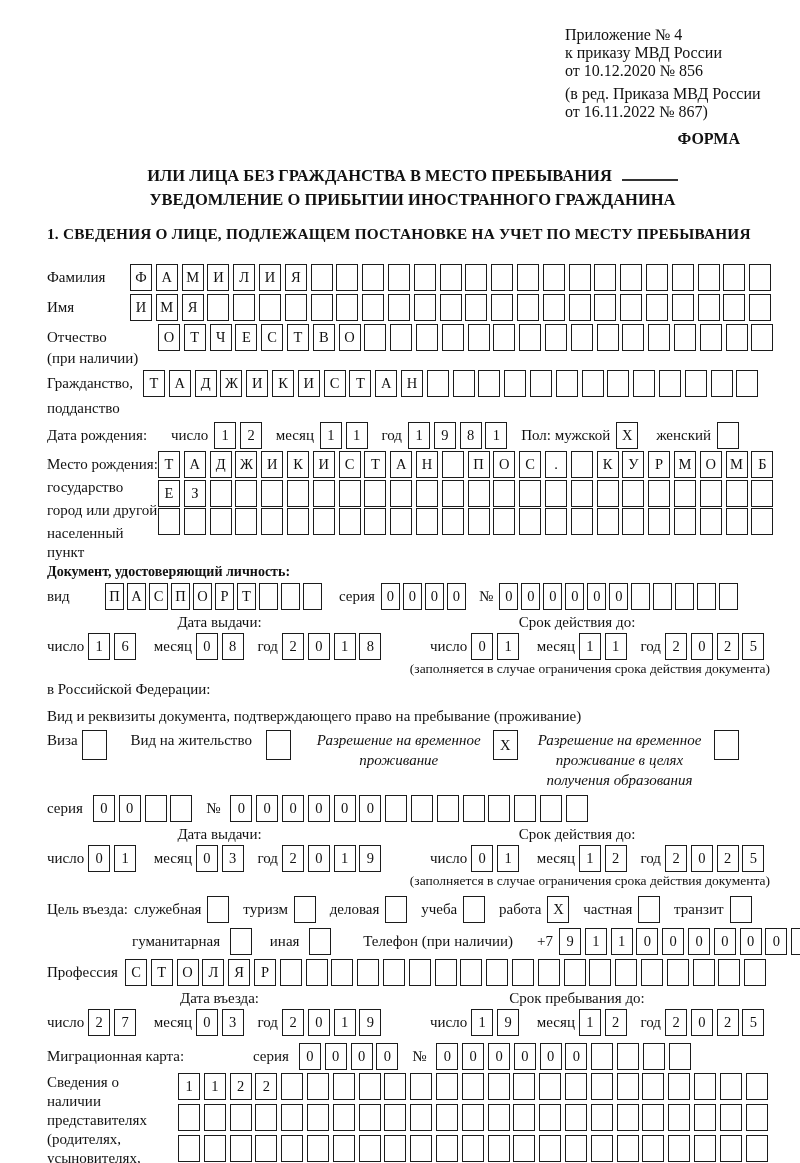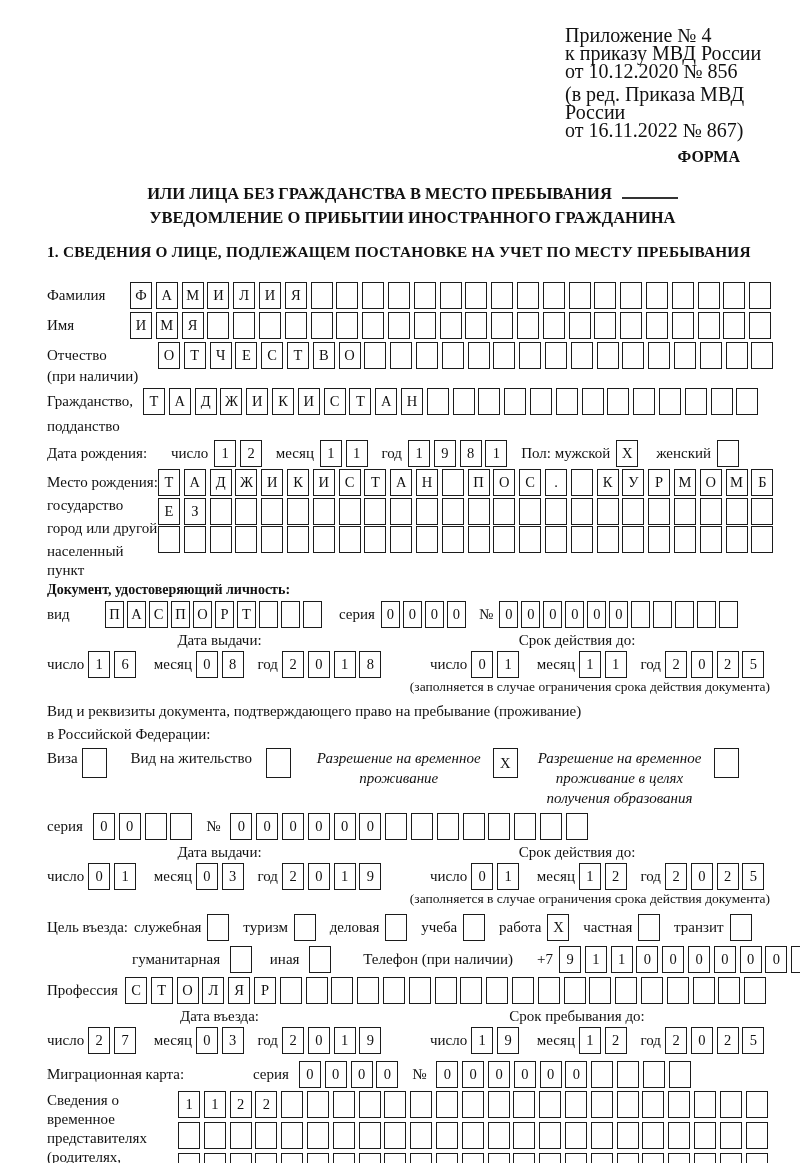--- a/index.html
+++ b/index.html
@@ -5,21 +5,21 @@
   * { margin:0; padding:0; box-sizing:border-box; }
   html,body { background:#fff; }
   body {
     width:800px; height:1163px;
     font-family:"Liberation Serif","DejaVu Serif",serif;
     color:#111;
   }
   .page { width:800px; height:1163px; padding:26px 22px 8px 47px; overflow:hidden; }
 
   
-  .annex { margin-left:518px; font-size:20px; line-height:18px; }
+  .annex { margin-left:518px; font-size:16px; line-height:18px; }
   .annex .edition { margin-top:5px; }
   .forma { margin-top:9px; padding-right:38px; text-align:right; font-weight:bold; font-size:16px; }
   .title { margin-top:16px; text-align:center; font-weight:bold; font-size:16.5px; line-height:24px; }
   .blank-line { display:inline-block; width:56px; border-bottom:2px solid #333; height:14px; margin-left:10px; }
   .section { margin-top:13px; font-weight:bold; font-size:15.3px; letter-spacing:.2px;font-family:Liberation Serif, serif; }
 
   
   .row { display:flex; align-items:flex-start; margin-top:3px; }
   .lbl { font-size:15px; line-height:27px; flex:0 0 auto; }
   .lbl2 { font-size:15px; line-height:19px; flex:0 0 auto; padding-top:4px; }
@@ -406,22 +406,22 @@
             <span class="cell">2</span>
             <span class="cell">0</span>
             <span class="cell">2</span>
             <span class="cell">5</span>
           </div>
       </div>
     </div>
   </div>
   <div class="footnote">(заполняется в случае ограничения срока действия документа)</div>
 
+  <div class="intro" style="margin-top:2px">в Российской Федерации:</div>
   <div class="intro">Вид и реквизиты документа, подтверждающего право на пребывание (проживание)</div>
-  <div class="intro" style="margin-top:2px">в Российской Федерации:</div>
 
   <div class="options">
     <div class="opt">
       <span class="olbl">Виза</span>
       <div class="cells big" style="margin-left:4px">
           <span class="cell"></span>
         </div>
     </div>
     <div class="opt" style="margin-left:20px">
       <span class="olbl">Вид на жительство</span>
@@ -673,21 +673,21 @@
         <span class="cell"></span>
         <span class="cell"></span>
         <span class="cell"></span>
         <span class="cell"></span>
       </div>
   </div>
 
   <div class="row stack" style="margin-top:3px">
     <div class="w131" style="line-height:19px">
       <div class="lbl2" style="padding-top:0">Сведения о</div>
-      <div class="lbl2" style="padding-top:0">временное</div>
+      <div class="lbl2" style="padding-top:0">наличии</div>
       <div class="lbl2" style="padding-top:0">представителях</div>
       <div class="lbl2" style="padding-top:0">(родителях,</div>
       <div class="lbl2" style="padding-top:0">усыновителях,</div>
 
     </div>
     <div>
       <div class="cells" style="margin-bottom:4px">
           <span class="cell">1</span>
           <span class="cell">1</span>
           <span class="cell">2</span>

